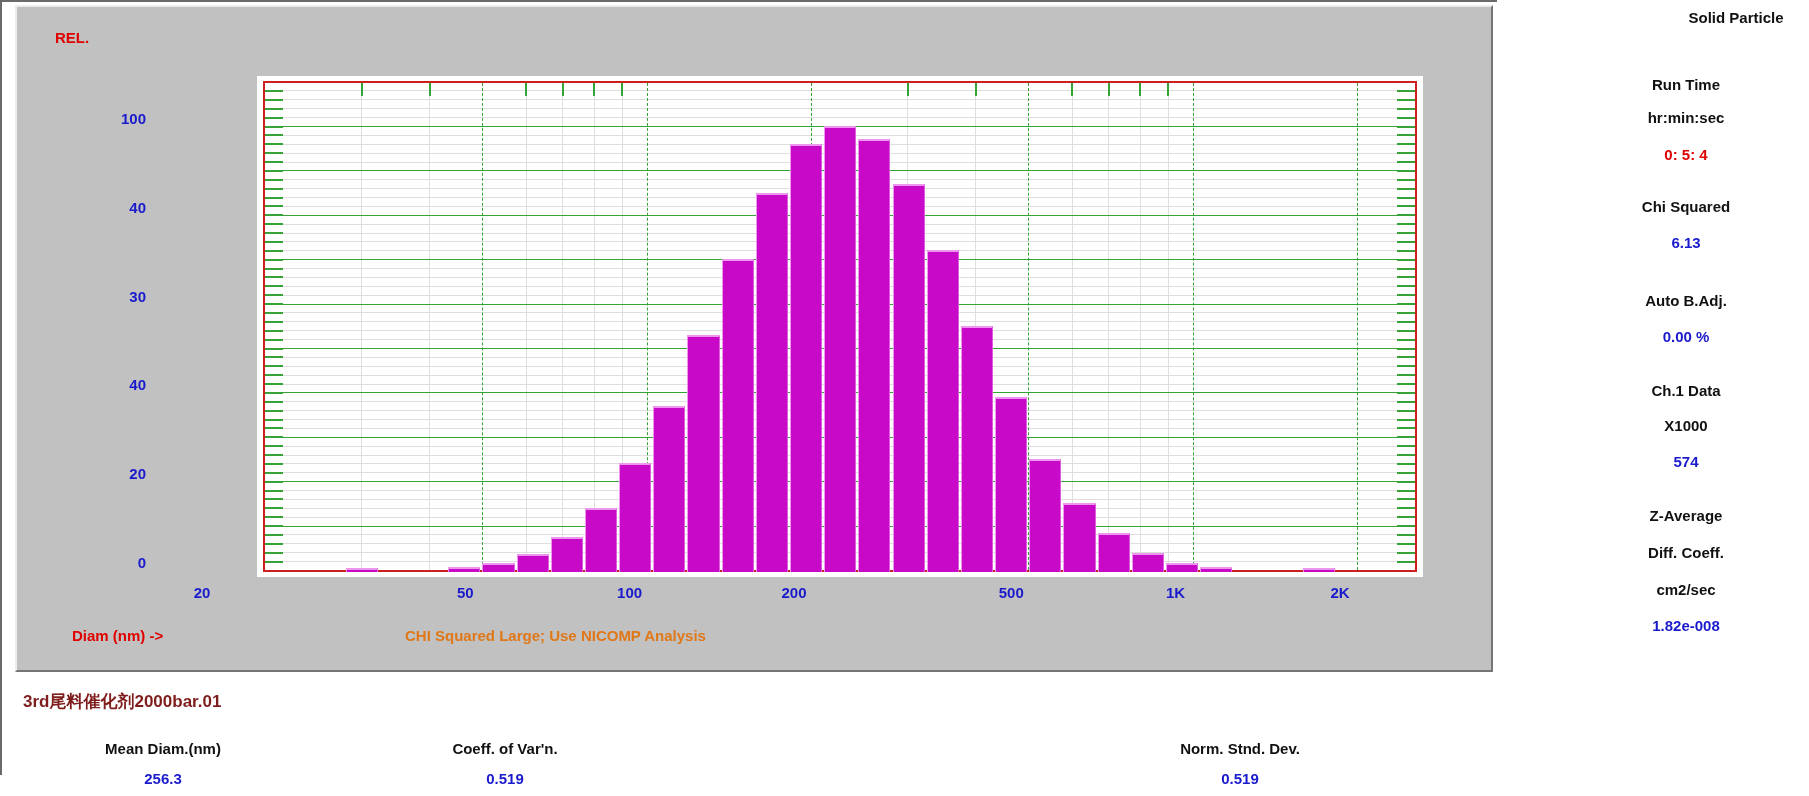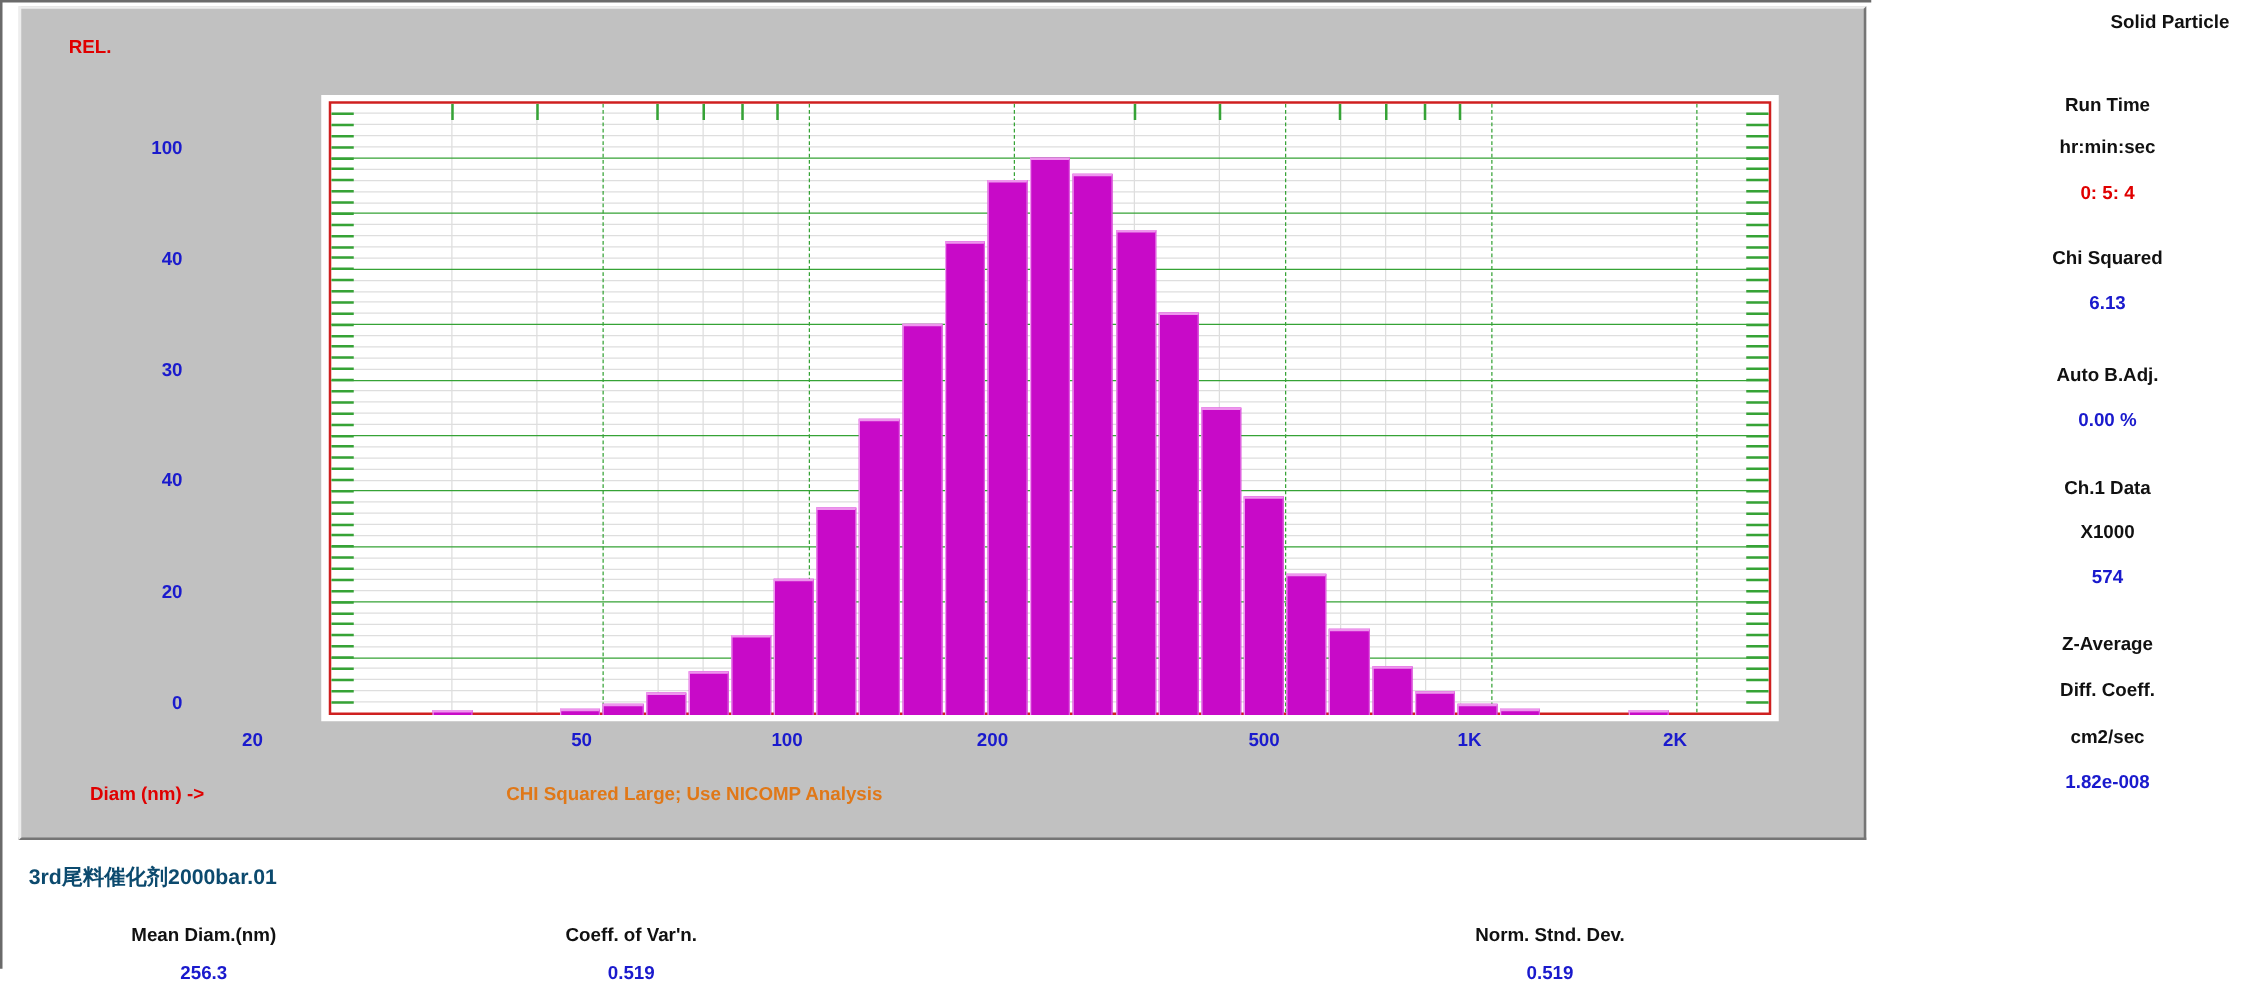--- a/index.html
+++ b/index.html
@@ -28,21 +28,21 @@
        border-left:1px solid #ee96ee;border-right:1px solid #de5cde;}
   .ylab{position:absolute;width:80px;text-align:right;font-size:15px;font-weight:bold;color:#1a1acd;}
   .xlab{position:absolute;width:80px;text-align:center;font-size:15px;font-weight:bold;color:#1a1acd;}
   #diam-label{position:absolute;left:55px;top:620px;font-size:15px;font-weight:bold;color:#e00000;}
   #warning-msg{position:absolute;left:388px;top:620px;font-size:15px;font-weight:bold;color:#e07818;}
   .side-row{position:absolute;left:1556px;width:260px;text-align:center;
             font-size:15px;font-weight:bold;color:#111111;}
   .side-row.shift{left:1606px;}
   .side-val-blue{color:#1a1acd;}
   .side-val-red{color:#e00000;}
-  #filename{position:absolute;left:23px;top:690px;font-size:17px;font-weight:bold;color:#0c4a6e;}
+  #filename{position:absolute;left:23px;top:690px;font-size:17px;font-weight:bold;color:#7f1d1d;}
   .stat-col{position:absolute;top:740px;width:340px;text-align:center;}
   .stat-label{font-size:15px;font-weight:bold;color:#111111;}
   .stat-value{margin-top:13px;font-size:15px;font-weight:bold;color:#1a1acd;}
 </style>
 </head>
 <body>
 
 <div id="screen">
   <div class="winline" style="left:0;top:0;width:1497px;height:2px;"></div>
   <div class="winline" style="left:0;top:0;width:2px;height:775px;"></div>

